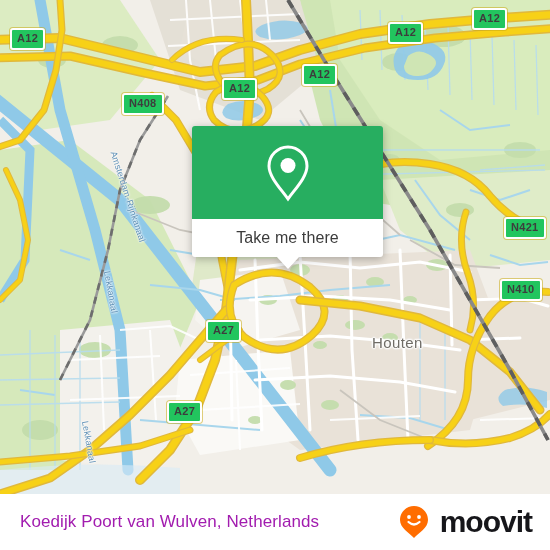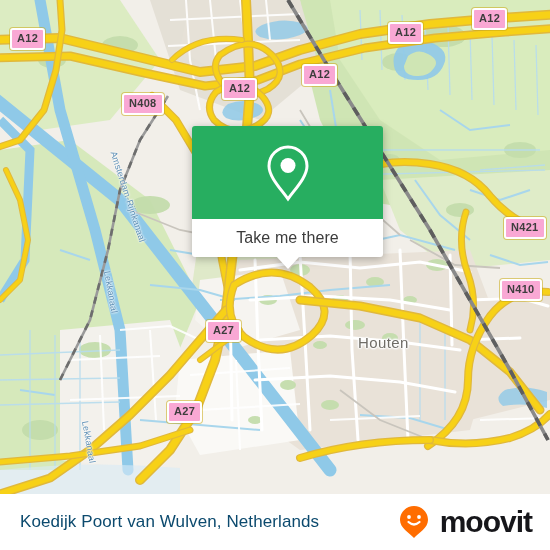--- a/index.html
+++ b/index.html
@@ -27,21 +27,21 @@
   }
   .placelabel{font-size:15px;color:#6f6c66;letter-spacing:.4px;}
   .waterlabel{
     font-size:9px;color:#5d8fb5;letter-spacing:.2px;
     text-shadow:0 0 2px #fff,0 0 2px #fff,0 0 3px #fff;
   }
 
   
   .shield{
     position:absolute;
-    background:#f9a8d4;
+    background:#22c55e;
     border:2px solid #ffffff;
     border-radius:3px;
     color:#3d3d3d;
     font-size:11px;
     font-weight:bold;
     line-height:1;
     padding:3px 5px 4px 5px;
     box-shadow:0 0 0 1px rgba(200,170,20,.55);
     white-space:nowrap;
     letter-spacing:.3px;
@@ -87,21 +87,21 @@
   
   #footer{
     position:absolute;left:0;top:494px;width:550px;height:56px;
     background:#ffffff;overflow:hidden;
   }
   #footer-inner{
     position:relative;height:100%;
     display:flex;align-items:center;justify-content:space-between;
     padding:0 18px 0 20px;box-sizing:border-box;
   }
-  #footer-title{font-size:17px;color:#0c4a6e;letter-spacing:.1px;}
+  #footer-title{font-size:17px;color:#a21caf;letter-spacing:.1px;}
   #brand{display:flex;align-items:center;gap:11px;}
   #brand-word{
     font-size:30px;font-weight:bold;color:#16161a;
     letter-spacing:-1px;line-height:1;
   }
 </style>
 </head>
 <body>
 
 <div id="screen">
@@ -301,21 +301,21 @@
           <path d="M0,462 L70,456 L140,446 L190,430" stroke="#f7d117" stroke-width="4.5"></path>
         </g>
 
         <path d="M288,0 L330,70 L380,150 L430,230 L470,300 L510,370 L548,440" stroke="#8a8a8a" stroke-width="3.6" fill="none"></path>
         <path d="M288,0 L330,70 L380,150 L430,230 L470,300 L510,370 L548,440" stroke="#5e5e5e" stroke-width="3.6" fill="none" stroke-dasharray="9 9"></path>
         <path d="M60,380 L90,320 L108,250 L120,190 L140,140 L168,96" stroke="#9a9a9a" stroke-width="2.6" fill="none"></path>
         <path d="M60,380 L90,320 L108,250 L120,190 L140,140 L168,96" stroke="#6d6d6d" stroke-width="2.6" fill="none" stroke-dasharray="7 7"></path>
       </g>
     </svg>
 
-    <div class="maplabel placelabel" style="left:358px;top:334px;">Houten</div>
+    <div class="maplabel placelabel" style="left:372px;top:334px;">Houten</div>
 
     <div class="maplabel waterlabel" style="left:118px;top:150px;transform:rotate(72deg);transform-origin:left top;">Amsterdam-Rijnkanaal</div>
     <div class="maplabel waterlabel" style="left:112px;top:270px;transform:rotate(80deg);transform-origin:left top;">Lekkanaal</div>
     <div class="maplabel waterlabel" style="left:90px;top:420px;transform:rotate(80deg);transform-origin:left top;">Lekkanaal</div>
 
     <div class="shield" style="left:10px;top:28px;">A12</div>
     <div class="shield" style="left:122px;top:93px;">N408</div>
     <div class="shield" style="left:222px;top:78px;">A12</div>
     <div class="shield" style="left:302px;top:64px;">A12</div>
     <div class="shield" style="left:388px;top:22px;">A12</div>

